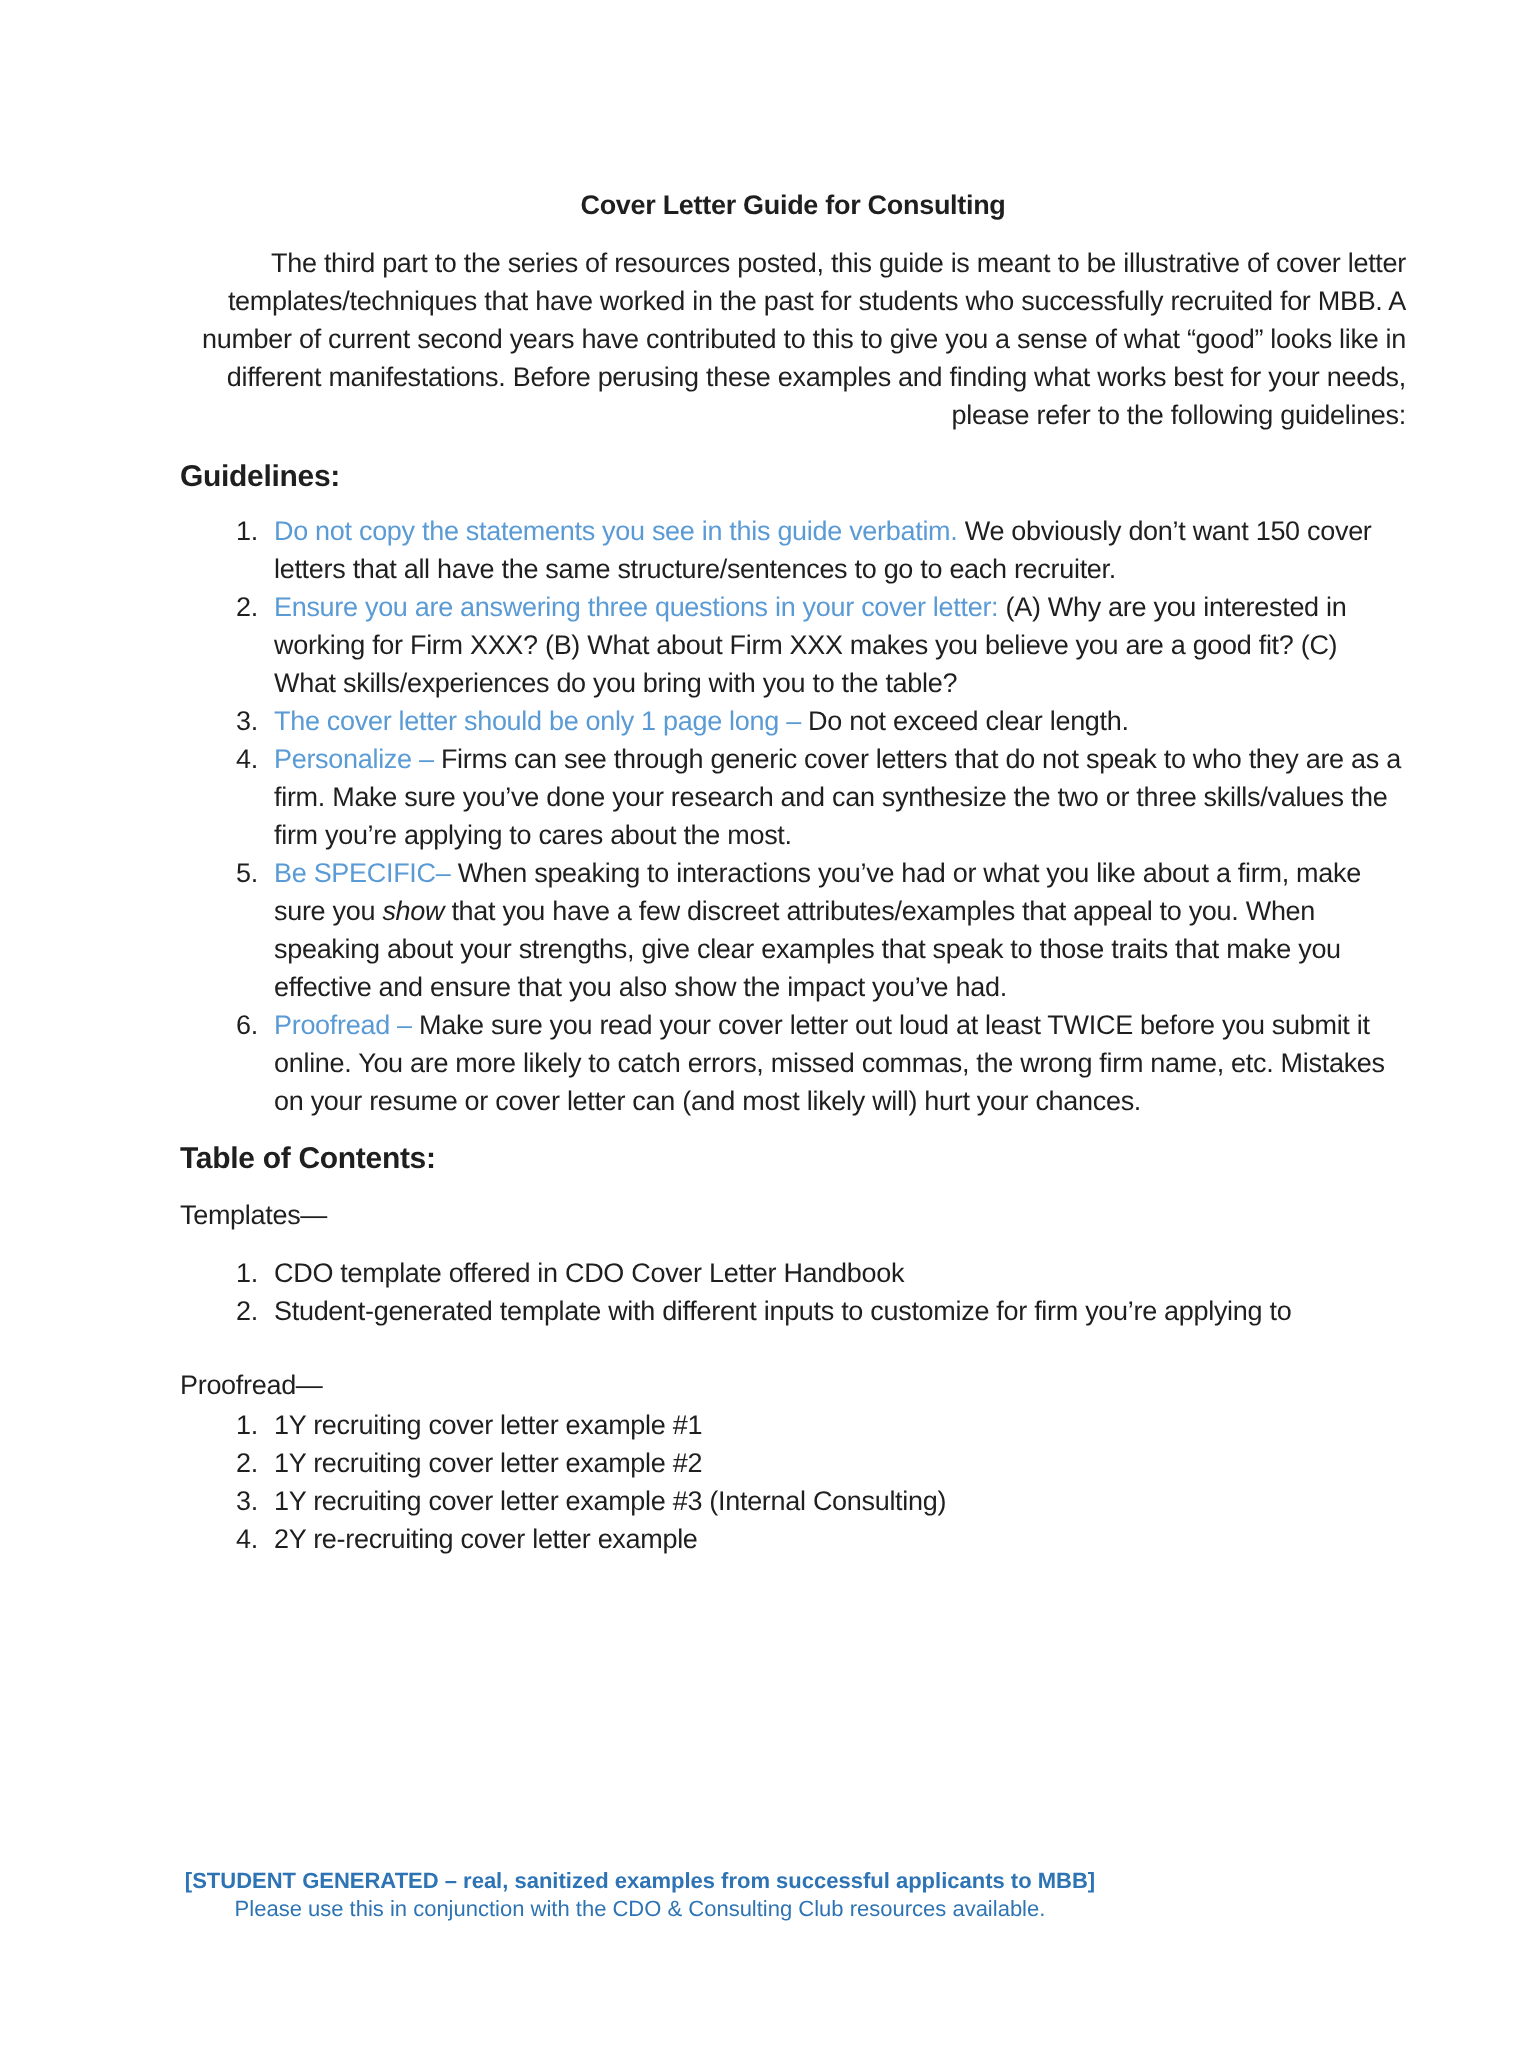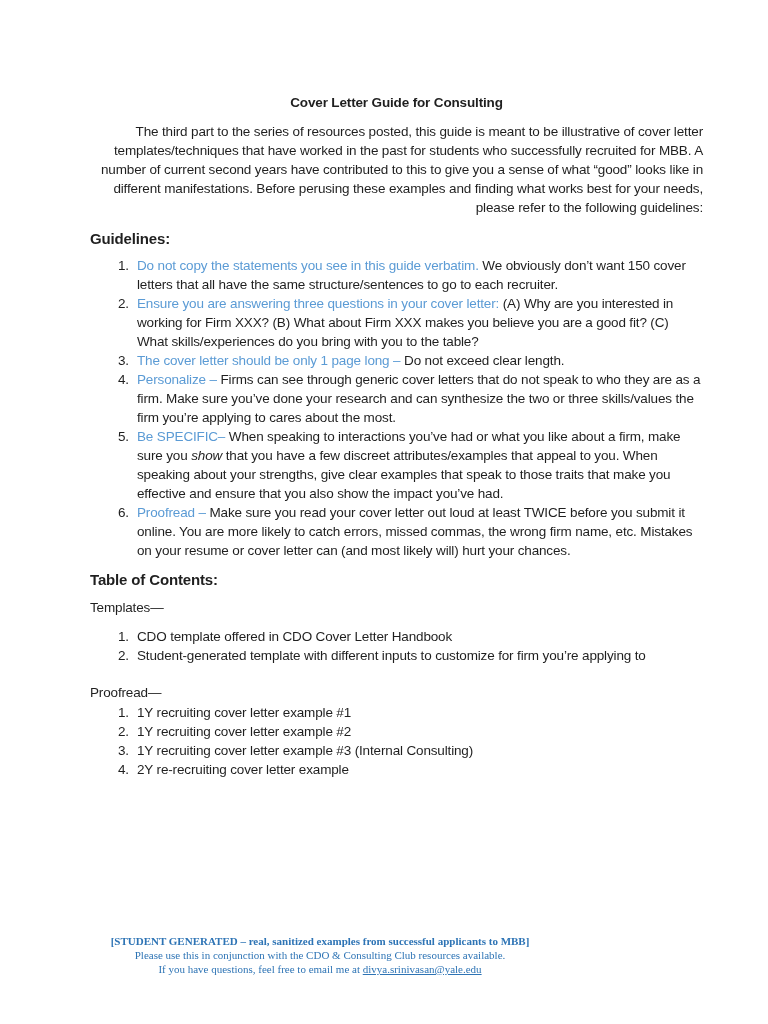--- a/index.html
+++ b/index.html
@@ -69,21 +69,20 @@
   .doc-footer {
     position: absolute;
     top: 934px;
     left: 0;
     width: 640px;
     text-align: center;
     color: var(--footer-blue);
     font-size: 11px;
     line-height: 14px;
     letter-spacing: 0;
-    font-family: Liberation Serif, serif;
   }
   .doc-footer .bold-line { font-weight: bold; }
   .email-link {
     color: inherit;
     text-decoration: underline;
     cursor: pointer;
   }
 </style>
 </head>
 <body>
@@ -157,14 +156,13 @@
       <span class="num">4.</span>
       <span class="txt">2Y re-recruiting cover letter example</span>
     </li>
   </ol>
 
 </div>
 
 <div class="doc-footer">
   <div class="bold-line">[STUDENT GENERATED – real, sanitized examples from successful applicants to MBB]</div>
   <div>Please use this in conjunction with the CDO &amp; Consulting Club resources available.</div>
-  <div><span>If you have questions, feel free to email me at </span><a class="email-link">divya.srinivasan@yale.edu</a></div>
 </div>
 
 </body></html>

